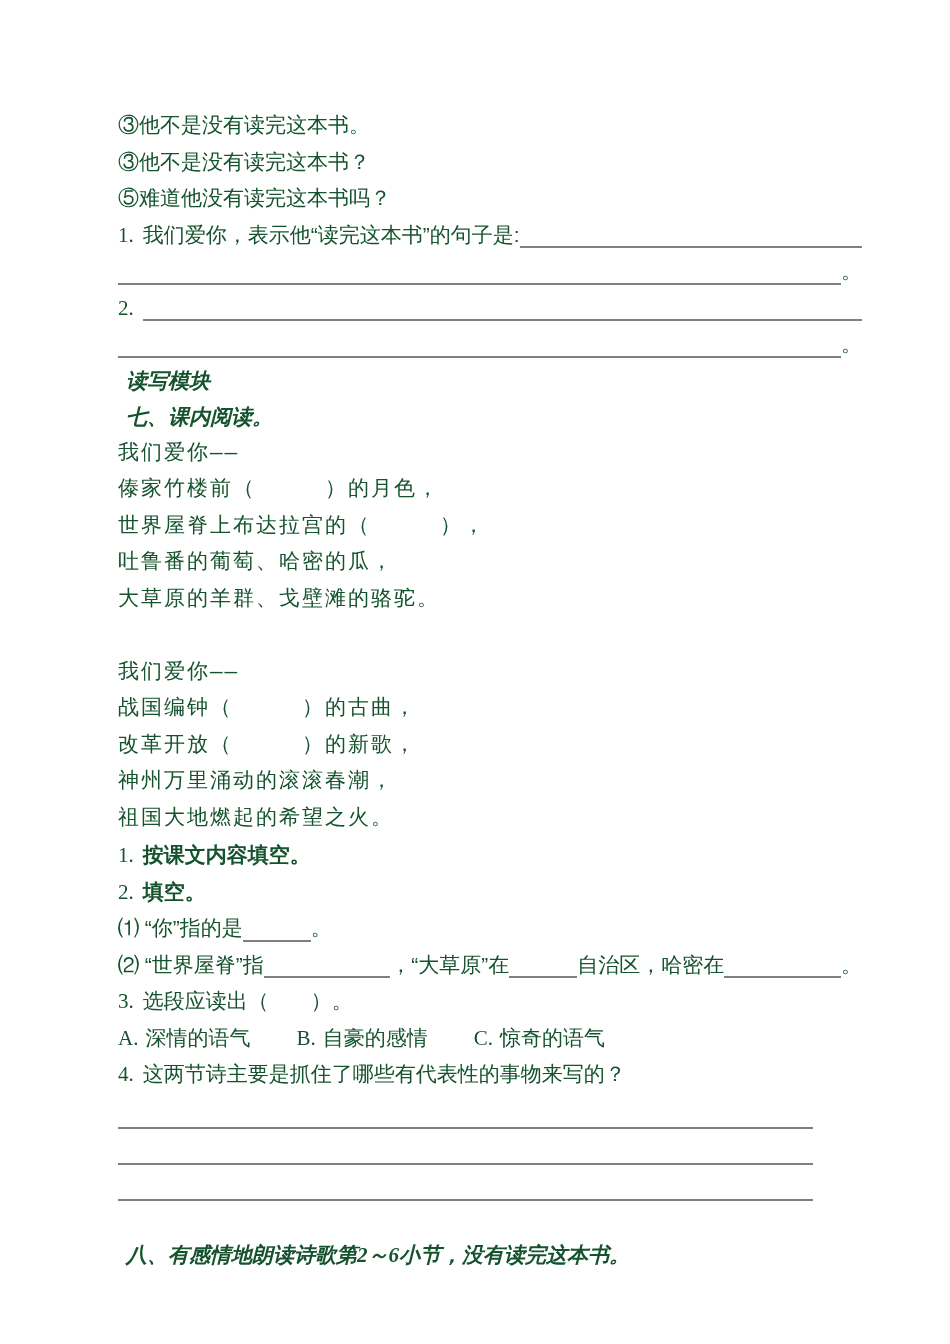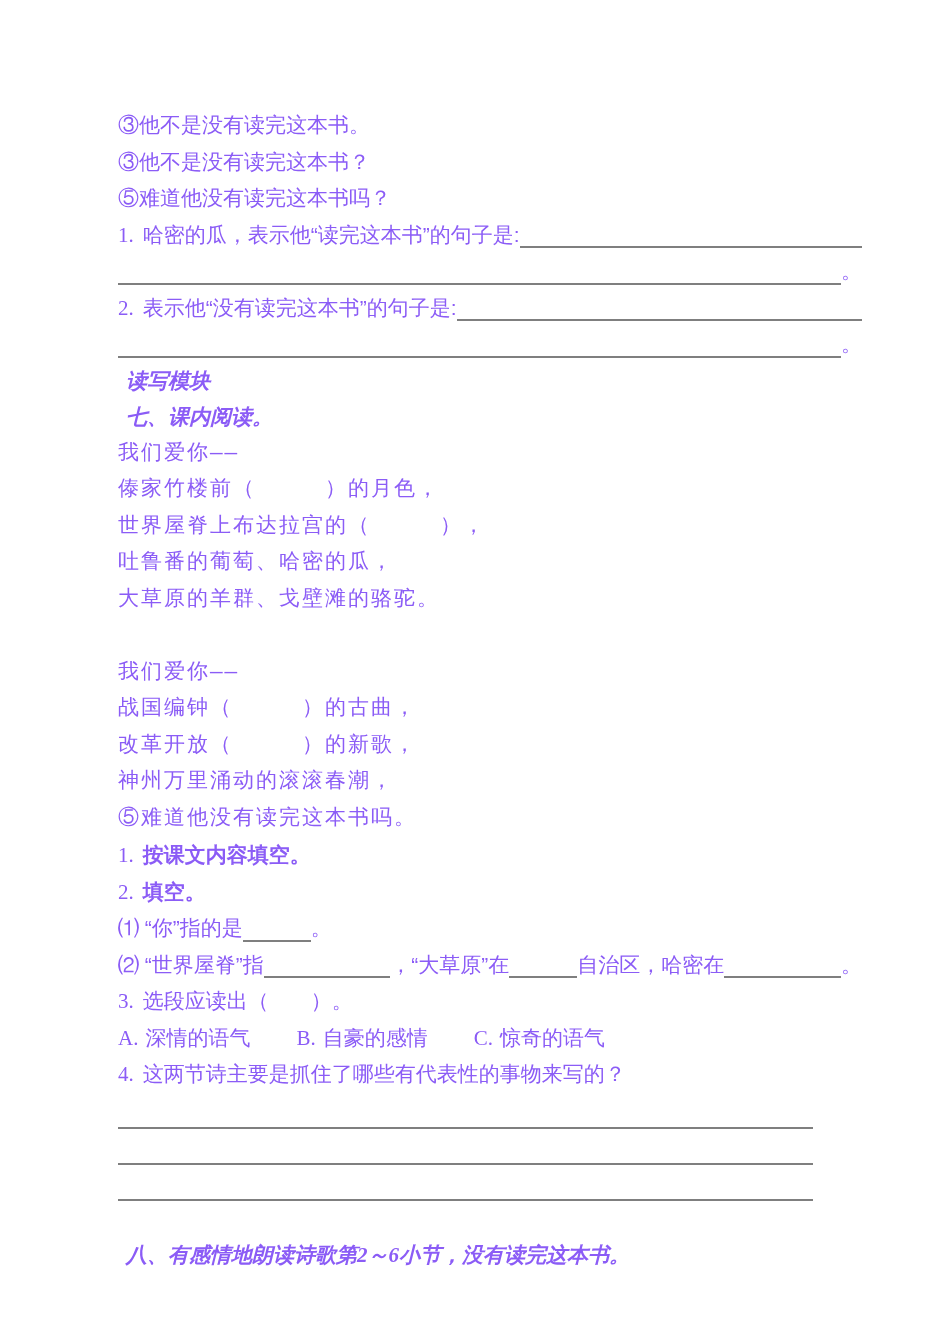--- a/index.html
+++ b/index.html
@@ -7,21 +7,21 @@
     width: 950px; height: 1344px;
     background: #ffffff;
     font-family: "Liberation Sans", sans-serif;
     position: relative;
     overflow: hidden;
   }
   .content {
     position: absolute;
     left: 118px; top: 107px;
     width: 744px;
-    color: #8b5cf6;
+    color: #14532d;
   }
   .line {
     min-height: 36.5px;
     line-height: 36.5px;
     font-size: 21px;
     white-space: nowrap;
   }
   .row { display: flex; align-items: stretch; }
   .row > span { line-height: 36.5px; }
   .num {
@@ -65,31 +65,30 @@
 <body>
 
 <div class="content">
 
   <div class="line">③他不是没有读完这本书。</div>
   <div class="line">③他不是没有读完这本书？</div>
   <div class="line">⑤难道他没有读完这本书吗？</div>
 
   <div class="line row">
     <span class="num">1.</span>
-    <span>哈密的瓜，表示他“读完这本书”的句子是:</span>
+    <span>我们爱你，表示他“读完这本书”的句子是:</span>
     <span class="blank fill"></span>
   </div>
   <div class="line row">
     <span class="blank fill"></span>
     <span>。</span>
   </div>
 
   <div class="line row">
     <span class="num">2.</span>
-    <span>表示他“没有读完这本书”的句子是:</span>
     <span class="blank fill"></span>
   </div>
   <div class="line row">
     <span class="blank fill"></span>
     <span>。</span>
   </div>
 
   <div class="line bold indent">读写模块</div>
   <div class="line bold indent">七、课内阅读。</div>
 
@@ -98,21 +97,21 @@
   <div class="line poem">世界屋脊上布达拉宫的（　　　），</div>
   <div class="line poem">吐鲁番的葡萄、哈密的瓜，</div>
   <div class="line poem">大草原的羊群、戈壁滩的骆驼。</div>
 
   <div class="empty"></div>
 
   <div class="line poem">我们爱你——</div>
   <div class="line poem">战国编钟（　　　）的古曲，</div>
   <div class="line poem">改革开放（　　　）的新歌，</div>
   <div class="line poem">神州万里涌动的滚滚春潮，</div>
-  <div class="line poem">⑤难道他没有读完这本书吗。</div>
+  <div class="line poem">祖国大地燃起的希望之火。</div>
 
   <div class="line row">
     <span class="num">1.</span>
     <span class="bold">按课文内容填空。</span>
   </div>
   <div class="line row">
     <span class="num">2.</span>
     <span class="bold">填空。</span>
   </div>
 

